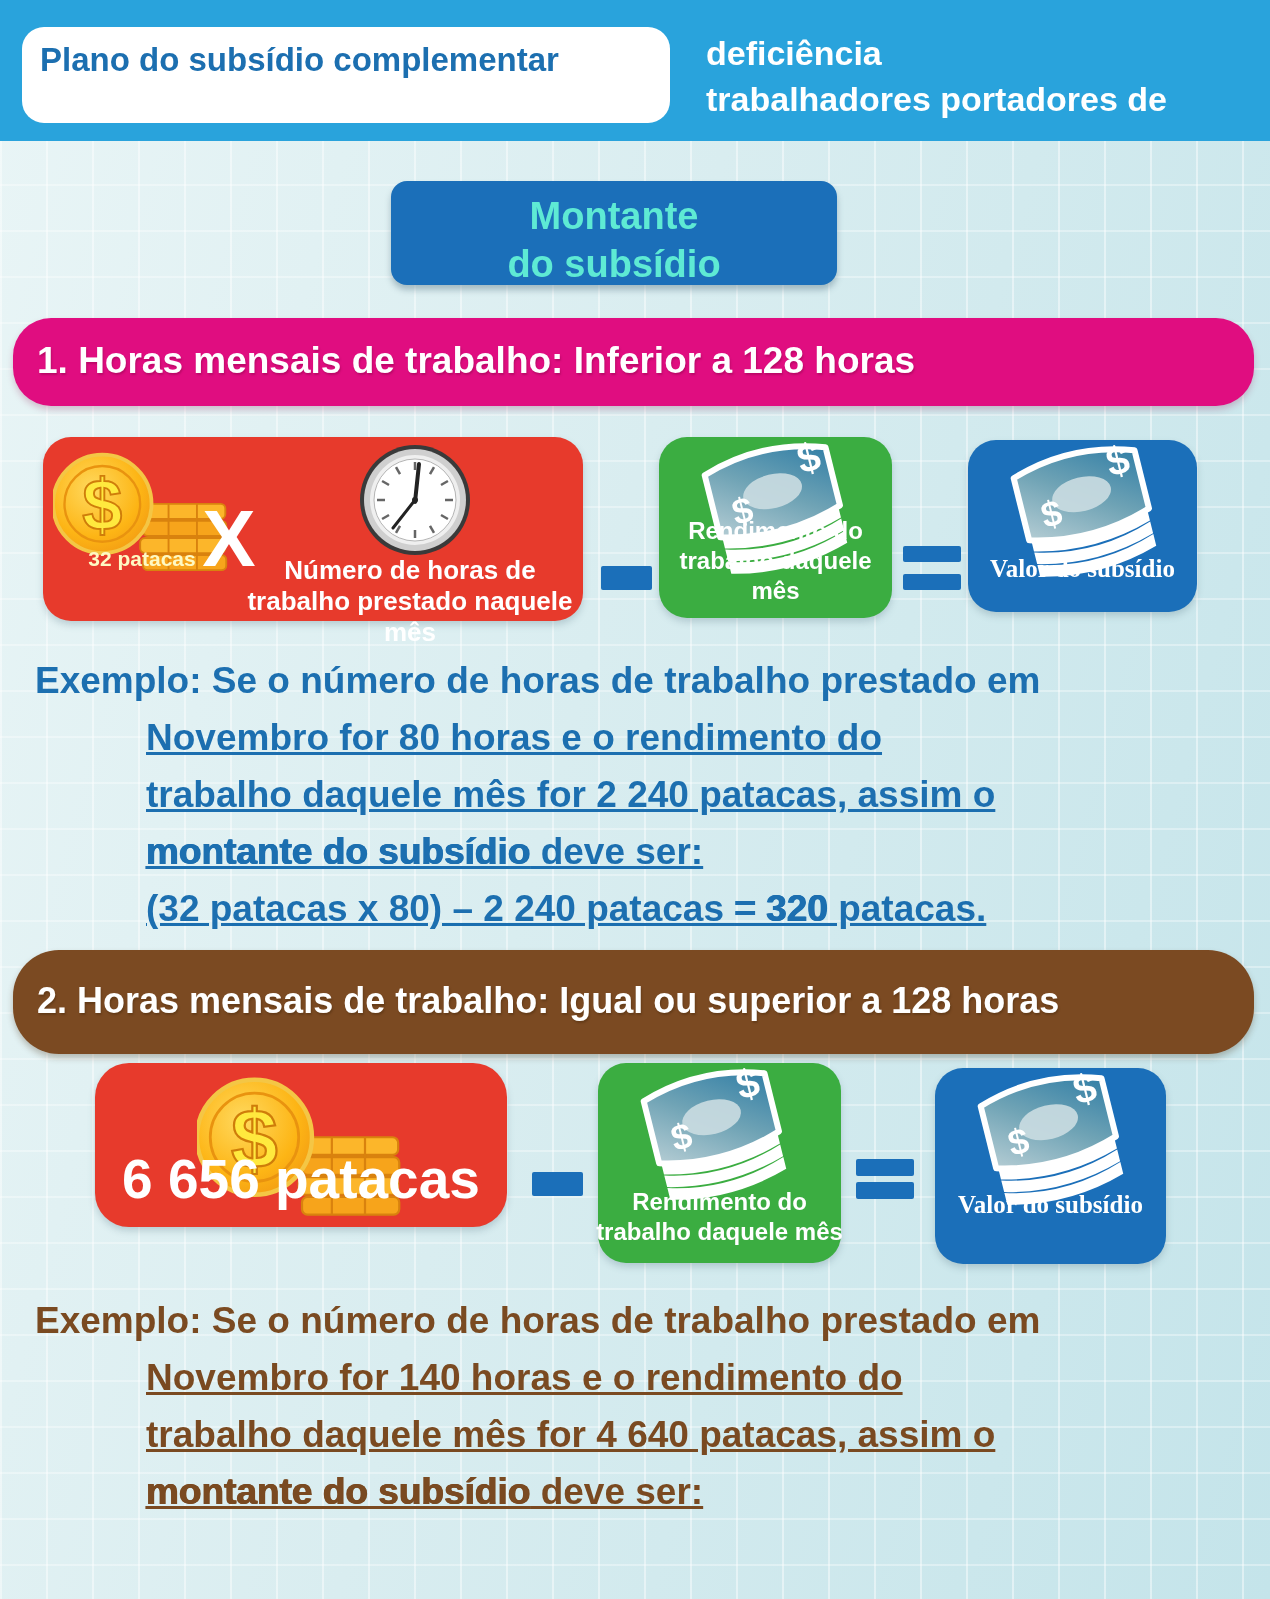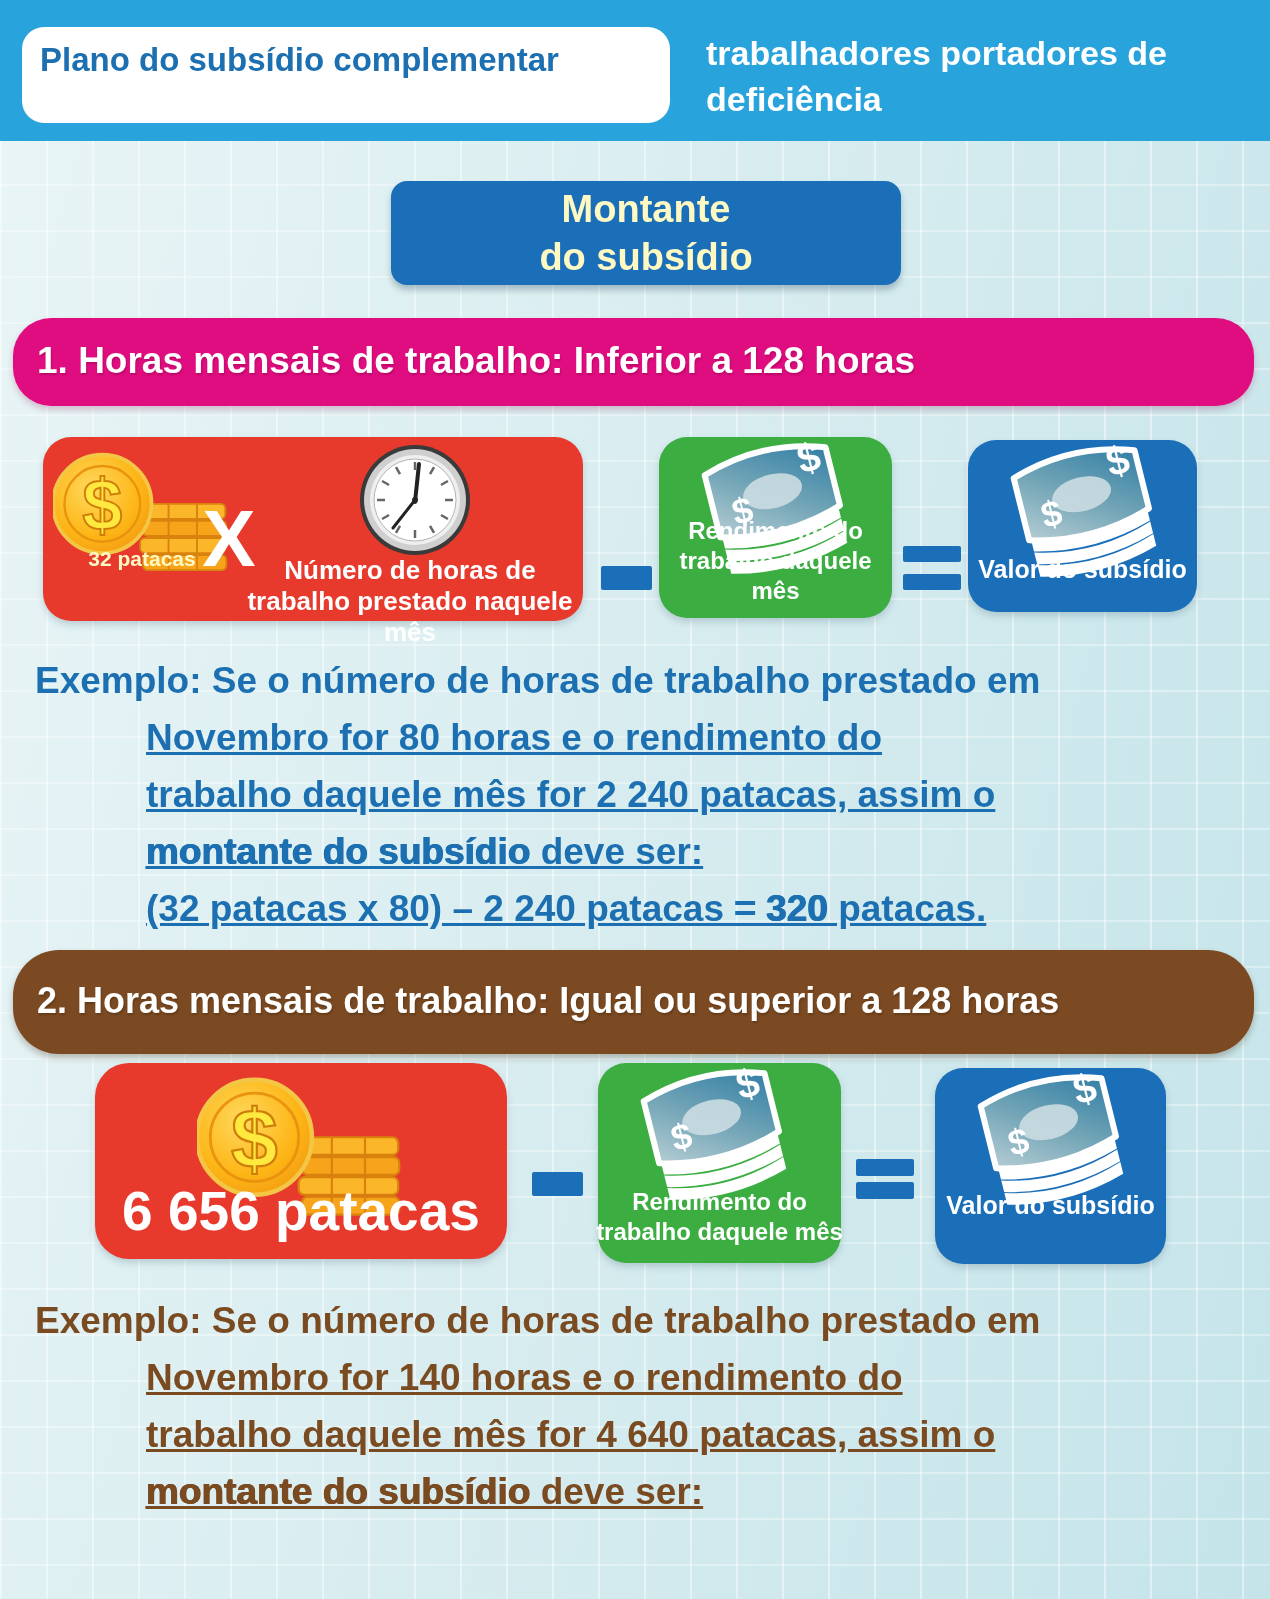--- a/index.html
+++ b/index.html
@@ -14,39 +14,39 @@
   
   .header{position:absolute;left:0;top:0;width:1270px;height:141px;background:#29a3dc;}
   .header-box{
     position:absolute;left:22px;top:27px;width:648px;height:96px;background:#ffffff;
     border-radius:22px;box-sizing:border-box;padding:12px 0 0 18px;
     color:#1c6fb0;font-weight:bold;font-size:33px;line-height:41px;
   }
   .header-right{position:absolute;left:706px;top:30px;color:#ffffff;font-weight:bold;font-size:34px;line-height:46px;}
   
   .montante{
-    position:absolute;left:391px;top:181px;width:510px;height:104px;background:#1b6fb9;
-    border-radius:16px;color:#fef9c3;font-weight:bold;font-size:38px;line-height:48px;text-align:center;
-    box-sizing:border-box;padding-top:4px;box-shadow:0 5px 6px rgba(96,125,139,.45);
+    position:absolute;left:391px;top:181px;width:446px;height:104px;background:#1b6fb9;
+    border-radius:16px;color:#5eead4;font-weight:bold;font-size:38px;line-height:48px;text-align:center;
+    box-sizing:border-box;padding-top:11px;box-shadow:0 5px 6px rgba(96,125,139,.45);
   }
   
   .banner{position:absolute;left:13px;width:1241px;color:#fff;font-weight:bold;box-sizing:border-box;white-space:nowrap;}
   .banner1{top:318px;height:88px;border-radius:38px;background:#e00d80;font-size:37px;line-height:86px;padding-left:24px;
     box-shadow:0 4px 6px rgba(150,40,90,.25);text-shadow:1px 2px 2px rgba(120,0,60,.35);}
   .banner2{top:950px;height:104px;border-radius:46px;background:#7b4a22;font-size:36px;line-height:102px;padding-left:24px;
     box-shadow:0 4px 6px rgba(80,55,30,.3);text-shadow:1px 2px 2px rgba(60,35,10,.35);}
   
   .fbox{position:absolute;border-radius:28px;box-shadow:0 4px 7px rgba(96,125,139,.3);}
   .red{background:#e73a2c;}
   .green{background:#3bad41;}
-  .blue{background:#1b6fb9;}
+  .blue{background:#1b6fb9;font-family:Liberation Serif, serif;}
   .r1red{left:43px;top:437px;width:540px;height:184px;}
   .g1{left:659px;top:437px;width:233px;height:181px;}
   .b1{left:968px;top:440px;width:229px;height:172px;}
-  .r2red{left:95px;top:1063px;width:412px;height:196px;border-radius:34px;}
+  .r2red{left:95px;top:1063px;width:412px;height:164px;border-radius:34px;}
   .g2{left:598px;top:1063px;width:243px;height:200px;}
   .b2{left:935px;top:1068px;width:231px;height:196px;}
   
   .minusbar{position:absolute;background:#1b6fb9;border-radius:2px;}
   .m1{left:601px;top:566px;width:51px;height:24px;}
   .m2{left:532px;top:1172px;width:51px;height:24px;}
   .equals{position:absolute;}
   .equals i{display:block;background:#1b6fb9;width:58px;height:16px;border-radius:2px;}
   .equals i + i{margin-top:12px;}
   .e1{left:903px;top:546px;}
@@ -140,22 +140,22 @@
   </defs>
 </svg>
 
 <div class="page">
 
   <div class="header">
     <div class="header-box">
       <div>Plano do subsídio complementar</div>
     </div>
     <div class="header-right">
+      <div>deficiência</div>
       <div>trabalhadores portadores de</div>
-      <div>deficiência</div>
     </div>
   </div>
 
   <div class="montante">
     <div>Montante</div>
     <div>do subsídio</div>
   </div>
 
   <div class="banner banner1">1. Horas mensais de trabalho: Inferior a 128 horas</div>
 

